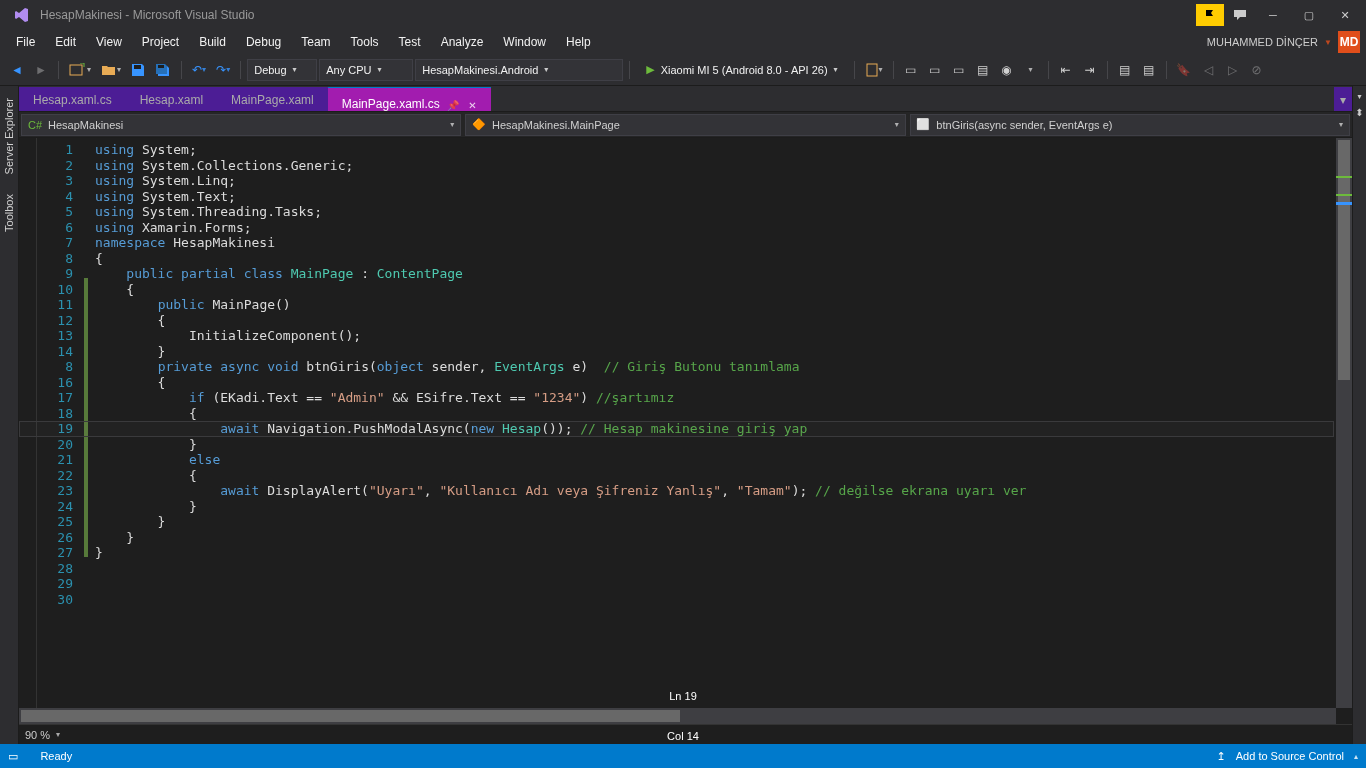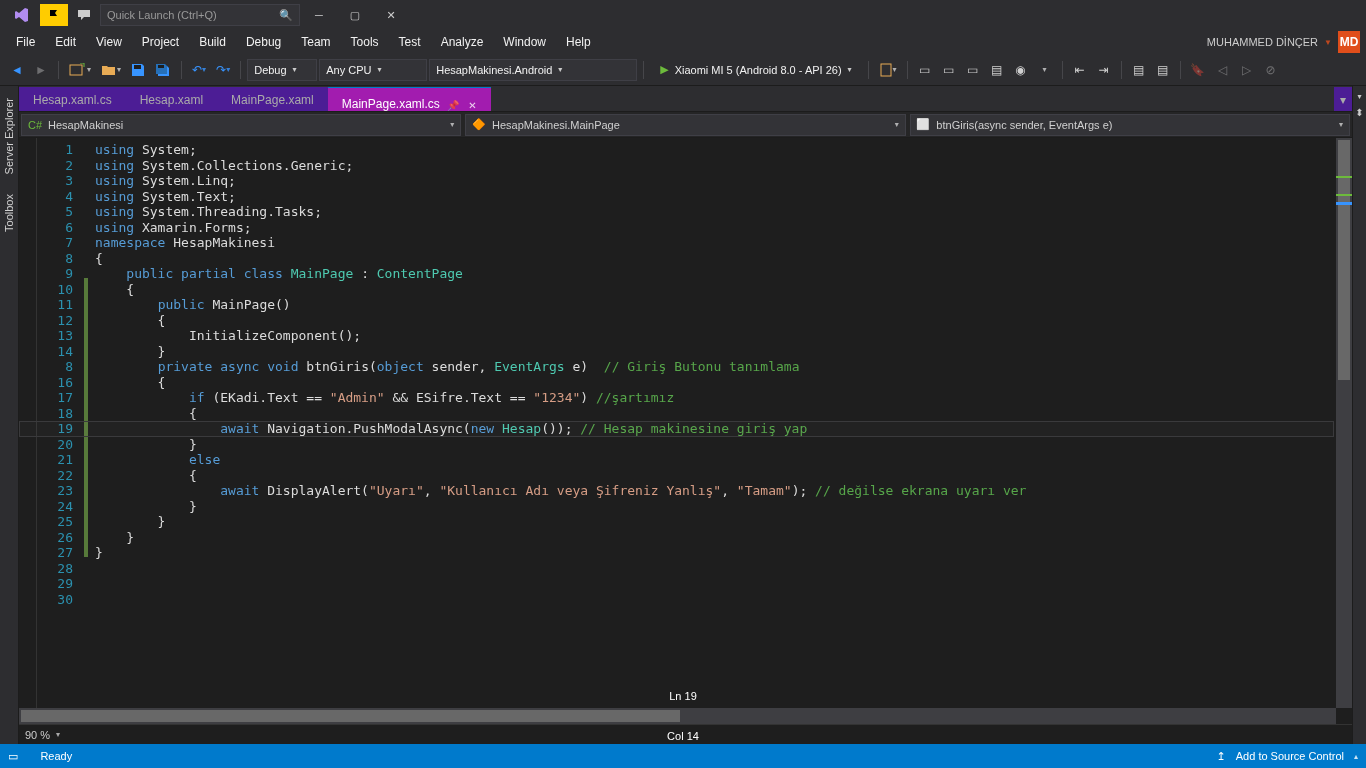--- a/index.html
+++ b/index.html
@@ -62,34 +62,31 @@
 </style>
 </head>
 <body>
 
 <div class="titlebar">
   <div class="vs-logo">
     <svg width="16" height="16" viewBox="0 0 16 16">
         <path fill="#b18cf0" d="M11 1l3 1v12l-3 1-6-5-3 2-1-1V5l1-1 3 2 6-5z"></path>
       </svg>
   </div>
+  <div class="title">HesapMakinesi - Microsoft Visual Studio</div>
   <div class="right">
     <div class="flag">
       <svg width="12" height="12" viewBox="0 0 12 12">
           <path fill="#000" d="M2 1h7l-2 3 2 3H2z M2 1v10"></path>
         </svg>
     </div>
     <div class="icon-btn">
       <svg width="14" height="14" viewBox="0 0 14 14">
           <path fill="#ccc" d="M1 2h12v7H7l-3 3V9H1z"></path>
         </svg>
-    </div>
-    <div class="quick-launch">
-      <span>Quick Launch (Ctrl+Q)</span>
-      <span>🔍</span>
     </div>
     <div class="win-btn">─</div>
     <div class="win-btn">▢</div>
     <div class="win-btn">✕</div>
   </div>
 </div>
 
 <div class="menubar">
   <div class="menus" id="menus">
       <div class="menu-item">File</div>
@@ -143,21 +140,21 @@
       </svg>
   </div>
   <div class="tb-sep"></div>
   <div class="tb-btn" style="color:#3794ff">↶<span class="chev">▾</span></div>
   <div class="tb-btn" style="color:#3794ff">↷<span class="chev">▾</span></div>
   <div class="tb-sep"></div>
   <div class="tb-drop" style="width:70px">
       <span>Debug</span>
       <span class="chev">▾</span>
     </div>
-  <div class="tb-drop" style="width:108px">
+  <div class="tb-drop" style="width:94px">
       <span>Any CPU</span>
       <span class="chev">▾</span>
     </div>
   <div class="tb-drop" style="width:208px">
       <span>HesapMakinesi.Android</span>
       <span class="chev">▾</span>
     </div>
   <div class="tb-sep"></div>
   <div class="play-btn">
       <span class="tri">▶</span>

